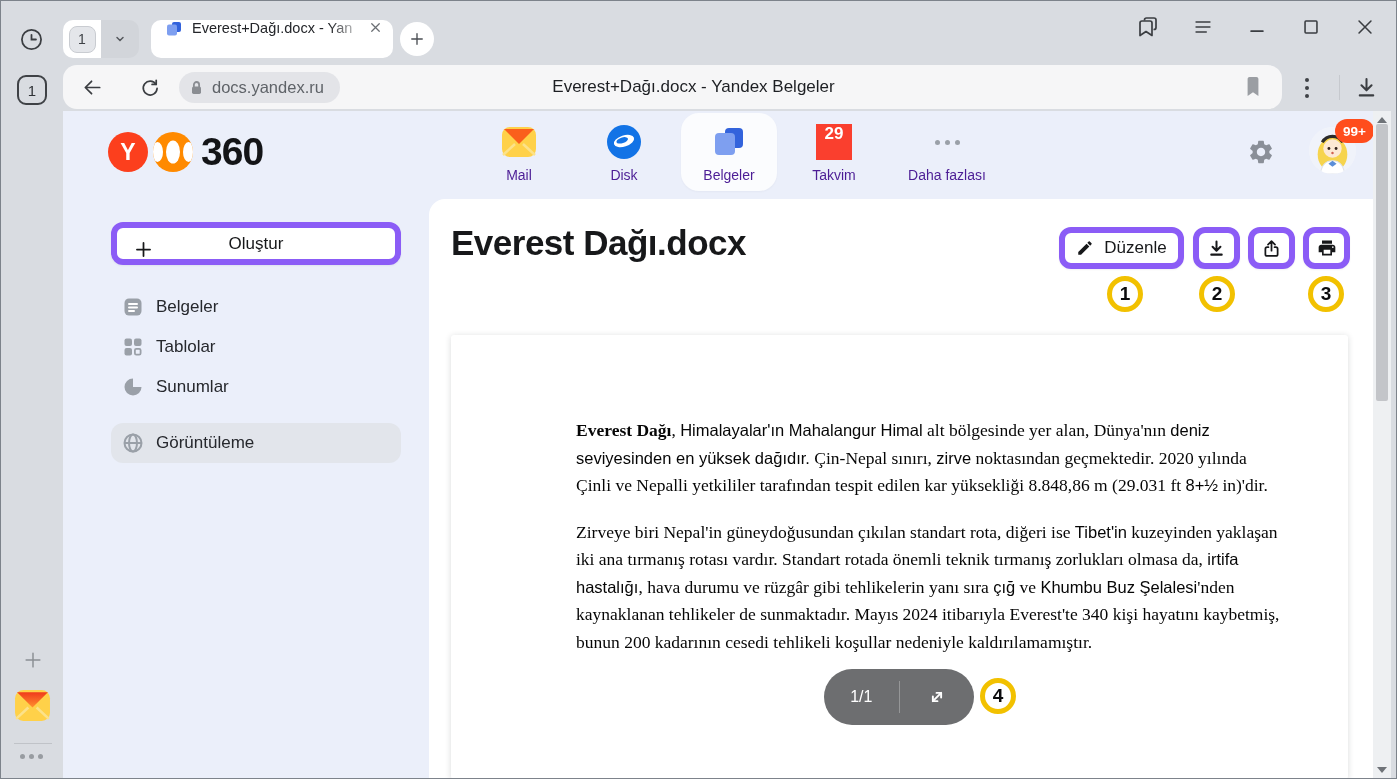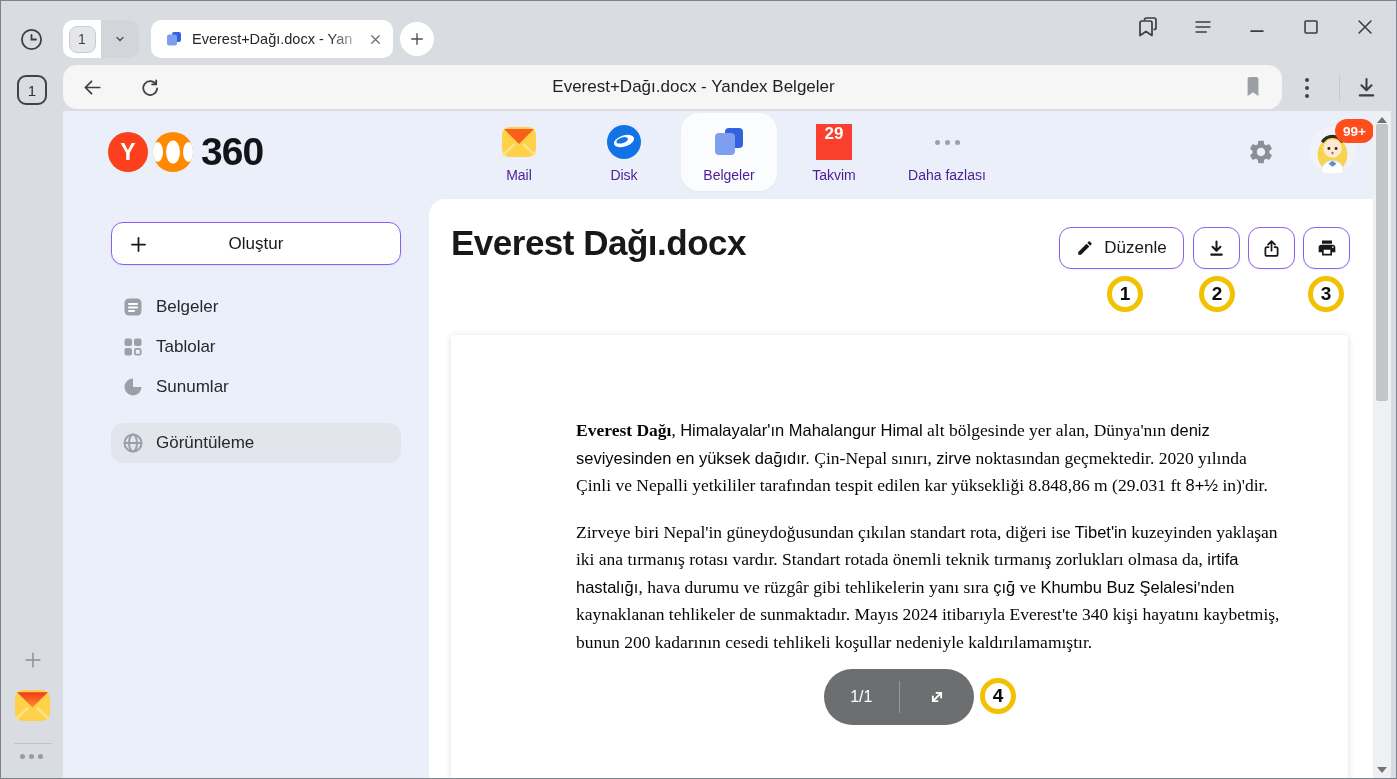--- a/index.html
+++ b/index.html
@@ -19,21 +19,21 @@
   .rail-dots{left:19px;top:753px;display:flex;gap:4px;}
   .rail-dots i{width:5px;height:5px;border-radius:50%;background:#989ca1;}
 
   
   .tabgroup{left:62px;top:19px;height:38px;display:flex;border-radius:10px;overflow:hidden;}
   .tabgroup .tg-left{width:38px;background:#ffffff;display:flex;align-items:center;justify-content:center;}
   .tabgroup .tg-num{width:27px;height:27px;background:#e4e6ea;border:1px solid #c9ccd1;border-radius:8px;
     display:flex;align-items:center;justify-content:center;font-size:14px;color:#3f4246;}
   .tabgroup .tg-right{width:38px;background:#d2d5da;display:flex;align-items:center;justify-content:center;}
   .tab{left:150px;top:19px;width:242px;height:38px;background:#ffffff;border-radius:10px;
-    display:flex;align-items:center;padding:0 10px 0 14px;}
+    display:flex;padding:0 10px 0 14px;}
   .tab-title{flex:1;margin-left:9px;font-size:14.5px;color:#24262a;white-space:nowrap;overflow:hidden;
     -webkit-mask-image:linear-gradient(90deg,#000 78%,transparent 99%);
             mask-image:linear-gradient(90deg,#000 78%,transparent 99%);}
   .newtab{left:399px;top:21px;width:34px;height:34px;border-radius:50%;background:#ffffff;
     display:flex;align-items:center;justify-content:center;}
   .winbtn{top:13px;width:26px;height:26px;display:flex;align-items:center;justify-content:center;}
 
   
   .addressbar{left:62px;top:64px;width:1219px;height:44px;background:#f6f6f7;border-radius:14px;}
   .domain-pill{left:178px;top:71px;height:31px;padding:0 16px 0 10px;background:#e3e4e8;border-radius:16px;
@@ -68,21 +68,21 @@
     box-shadow:0 2px 6px rgba(60,70,100,.06);}
   .create-label{position:absolute;left:0;right:0;top:0;bottom:0;display:flex;align-items:center;justify-content:center;
     font-size:17px;font-weight:500;color:#17181a;}
   .side-row{left:110px;width:290px;height:40px;display:flex;align-items:center;gap:13px;padding-left:12px;
     font-size:17px;color:#26282d;border-radius:12px;}
   .side-row.active{background:#e2e5eb;}
 
   
   .panel{left:428px;top:198px;width:944px;height:581px;background:#ffffff;border-radius:16px 0 0 0;}
   .doc-heading{left:450px;top:222px;font-size:35px;font-weight:700;color:#17181a;letter-spacing:-0.5px;}
-  .btn{background:#fff;border:1px solid #8b5cf6;border-radius:12px;box-shadow:0 1px 2px rgba(30,35,45,.06);
+  .btn{background:#fff;border:6px solid #8b5cf6;border-radius:12px;box-shadow:0 1px 2px rgba(30,35,45,.06);
     display:flex;align-items:center;justify-content:center;}
   .edit-btn{left:1058px;top:226px;width:125px;height:42px;gap:10px;font-size:17px;font-weight:500;color:#17181a;}
   .icon-btn{top:226px;width:47px;height:42px;}
   .badge{width:36px;height:36px;border-radius:50%;background:#fff;border:5px solid var(--c-annotation_yellow,#f2c100);
     display:flex;align-items:center;justify-content:center;font-size:19px;font-weight:700;color:#0c0c0d;}
 
   .page{left:450px;top:334px;width:897px;height:444px;background:#fff;border-radius:3px;
     box-shadow:0 1px 6px rgba(25,28,35,.16);}
   .page-text{position:absolute;left:125px;top:82px;width:707px;font-size:17.5px;line-height:27.5px;color:#060606;
     font-family:"Liberation Serif","DejaVu Serif",serif;}
@@ -204,20 +204,27 @@
     <svg width="23" height="23" viewBox="0 0 24 24" fill="none" stroke="#3b3e42" stroke-width="1.8" stroke-linecap="round" stroke-linejoin="round">
       <path d="M19.5 12H5M11 5.5L4.5 12l6.5 6.5"></path>
     </svg>
   </div>
   <div class="abs" style="left:137px;top:75px;">
     <svg width="23" height="23" viewBox="0 0 24 24" fill="none" stroke="#3b3e42" stroke-width="1.8" stroke-linecap="round" stroke-linejoin="round">
       <path d="M19 4.5v4.3h-4.3"></path>
       <path d="M18.7 8.6A7.2 7.2 0 1 0 19.9 13"></path>
     </svg>
   </div>
+  <div class="abs domain-pill">
+    <svg width="15" height="18" viewBox="0 0 20 22">
+      <path d="M6.5 9.5V6.5a3.5 3.5 0 0 1 7 0v3" stroke="#8a8d92" stroke-width="2.4" fill="none"></path>
+      <rect x="4" y="9" width="12" height="10" rx="2.2" fill="#8a8d92"></rect>
+    </svg>
+    <span class="domain-text">docs.yandex.ru</span>
+  </div>
   <div class="abs omni-title">Everest+Dağı.docx - Yandex Belgeler</div>
   <div class="abs" style="left:1243px;top:75px;">
     <svg width="18" height="22" viewBox="0 0 20 24">
       <path d="M4 3.2C4 2 5 1 6.2 1h7.6C15 1 16 2 16 3.2V22l-6-4.2L4 22V3.2z" fill="#9b9ea3"></path>
     </svg>
   </div>
   <div class="abs" style="left:1298px;top:74px;width:16px;height:26px;display:flex;flex-direction:column;align-items:center;justify-content:center;gap:4px;">
     <i style="width:4px;height:4px;border-radius:50%;background:#3f4246;"></i>
     <i style="width:4px;height:4px;border-radius:50%;background:#3f4246;"></i>
     <i style="width:4px;height:4px;border-radius:50%;background:#3f4246;"></i>

